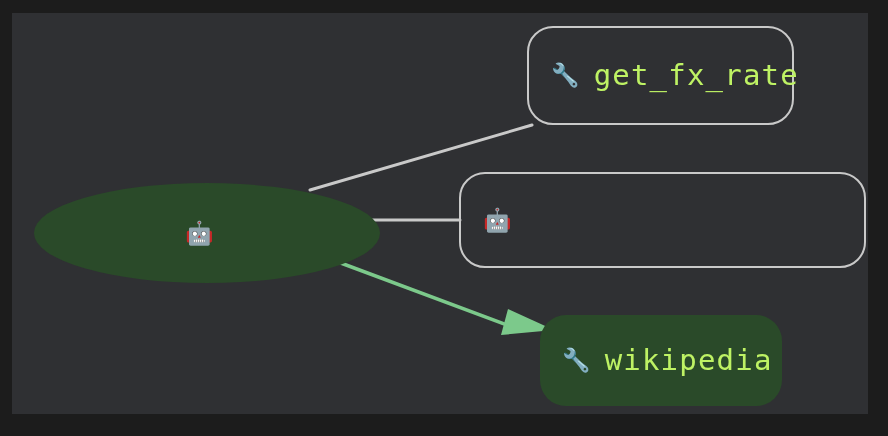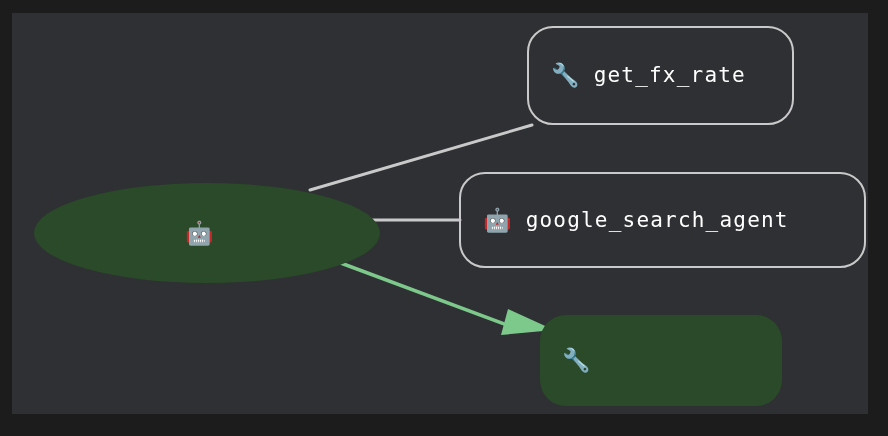--- a/index.html
+++ b/index.html
@@ -32,22 +32,22 @@
     overflow: visible;
   }
   .node {
     position: absolute;
     display: flex;
     align-items: center;
     box-sizing: border-box;
     white-space: nowrap;
   }
   .node-label {
-    color: #ffffff;
-    font-size: 21px;
+    color: #bef264;
+    font-size: 29px;
     letter-spacing: 1.2px;
     line-height: 1;
   }
   .node-icon {
     font-size: 23px;
     line-height: 1;
     margin-right: 14px;
     display: inline-block;
   }
   .ellipse-node {
@@ -83,21 +83,21 @@
       <span class="node-icon">🤖</span>
     </div>
 
     <div class="node box-node outlined" style="left:515px; top:13px; width:267px; height:99px;">
       <span class="node-icon">🔧</span>
       <span class="node-label">get_fx_rate</span>
     </div>
 
     <div class="node box-node outlined" style="left:447px; top:159px; width:407px; height:96px;">
       <span class="node-icon">🤖</span>
-      <span class="node-label">google_search_agent</span>
     </div>
 
     <div class="node box-node" style="left:528px; top:302px; width:242px; height:91px; background:#2a4a29;">
       <span class="node-icon">🔧</span>
+      <span class="node-label">wikipedia</span>
     </div>
 
   </div>
 </div>
 
 </body></html>

